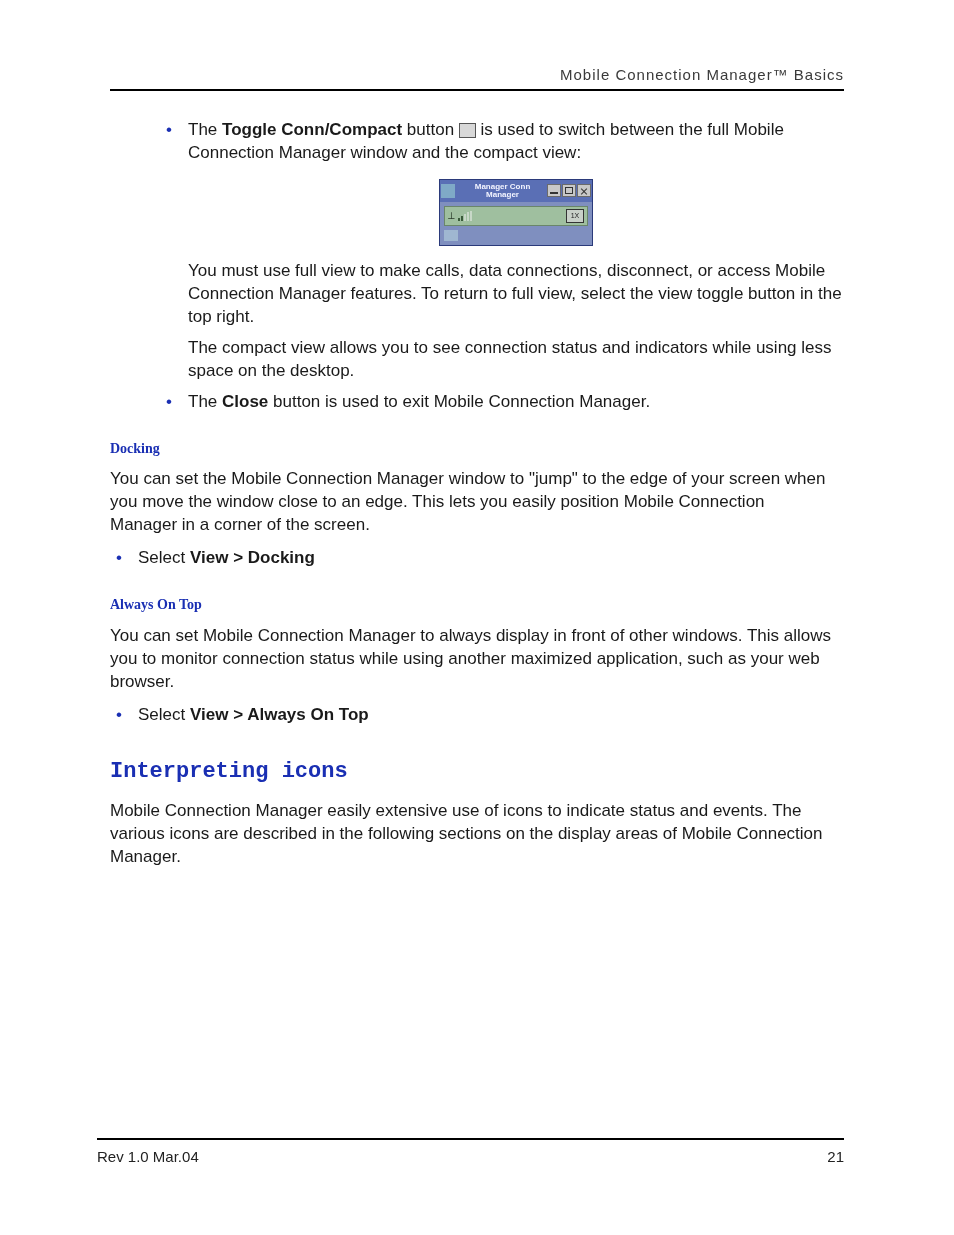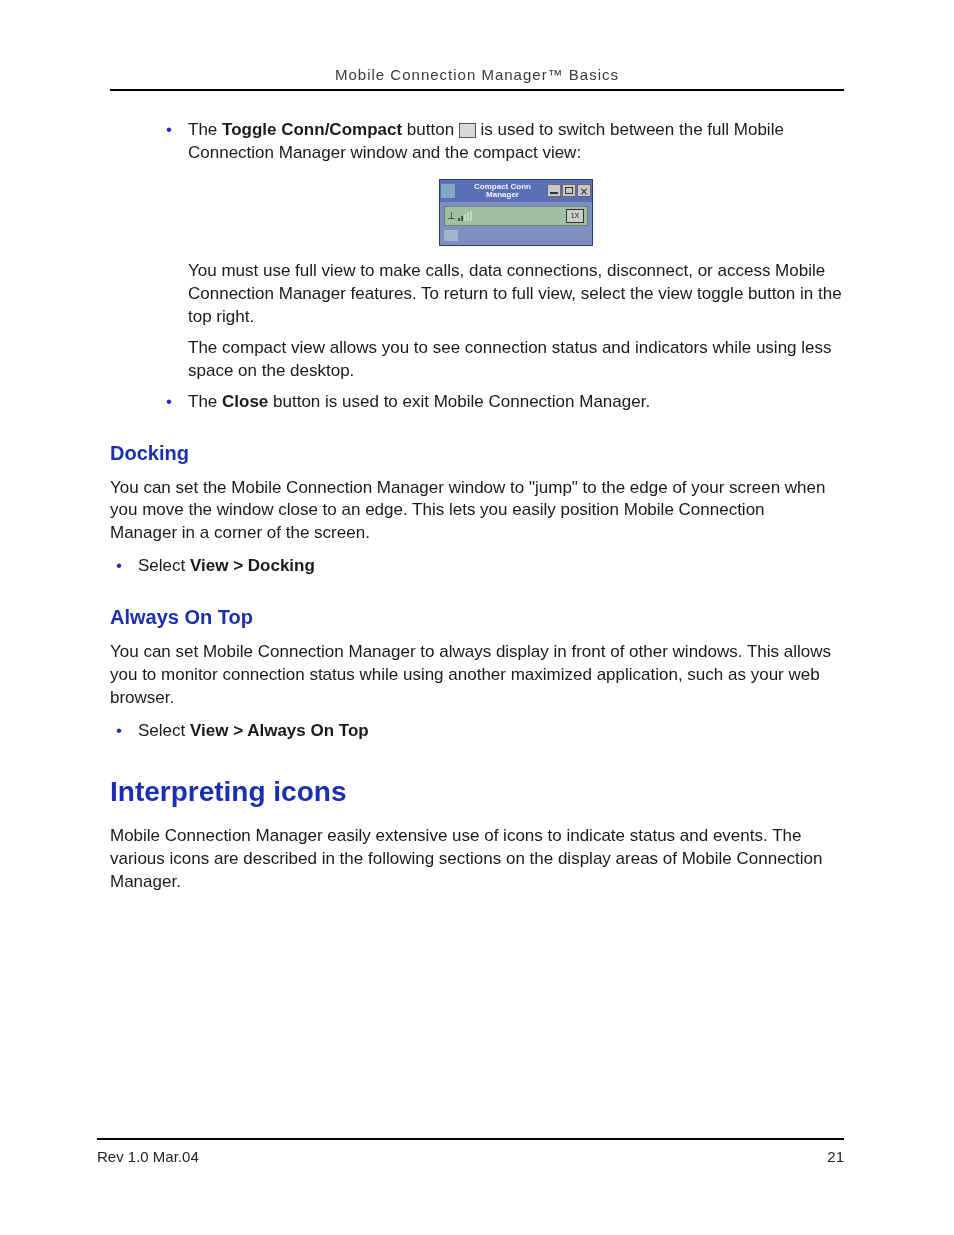--- a/index.html
+++ b/index.html
@@ -10,21 +10,21 @@
     color: #000000;
   }
   .page {
     width: 954px;
     height: 1235px;
     position: relative;
     box-sizing: border-box;
     padding: 60px 110px 60px 110px;
   }
   .running-header {
-    text-align: center;
+    text-align: right;
     font-size: 15px;
     letter-spacing: 1px;
     color: #3a3a3a;
     padding-top: 6px;
     padding-bottom: 6px;
   }
   .header-rule {
     border: none;
     border-top: 2px solid #000;
     margin: 0 0 28px 0;
@@ -58,31 +58,31 @@
     display: inline-block;
     width: 15px;
     height: 13px;
     background: #d8d8d8;
     border: 1px solid #555;
     vertical-align: middle;
     position: relative;
   }
   .para-block { margin: 6px 0 8px 28px; }
   .h3 {
-    font-family: Liberation Sans, sans-serif;
+    font-family: Liberation Serif, serif;
     font-weight: 900;
     color: #1a2fb3;
-    font-size: 20px;
+    font-size: 14px;
     margin: 26px 0 10px -50px;
   }
   .h2 {
-    font-family: Liberation Sans, sans-serif;
+    font-family: Liberation Mono, monospace;
     font-weight: 900;
     color: #1a2fb3;
-    font-size: 28px;
+    font-size: 22px;
     margin: 30px 0 14px -50px;
   }
   .section-p {
     margin: 0 8px 10px -50px;
   }
   .footer {
     position: absolute;
     left: 97px;
     right: 110px;
     bottom: 70px;
@@ -213,21 +213,21 @@
 
     <ul class="bullets">
       <li>
         <span>The </span><span class="bold">Toggle Conn/Compact</span><span> button </span><span class="inline-icon"></span><span> is used to switch between the full Mobile Connection Manager window and the compact view:</span>
 
         <div class="embed-wrap">
           <div class="app-window">
             <div class="app-titlebar">
               <div class="app-logo"></div>
               <div class="app-title">
-                <span>Compact Conn</span><br>
+                <span>Manager Conn</span><br>
                 <span>Manager</span>
               </div>
               <div class="app-ctrls">
                 <div class="app-ctrl min"></div>
                 <div class="app-ctrl tog"></div>
                 <div class="app-ctrl close"></div>
               </div>
             </div>
             <div class="app-body">
               <div class="status-strip">

